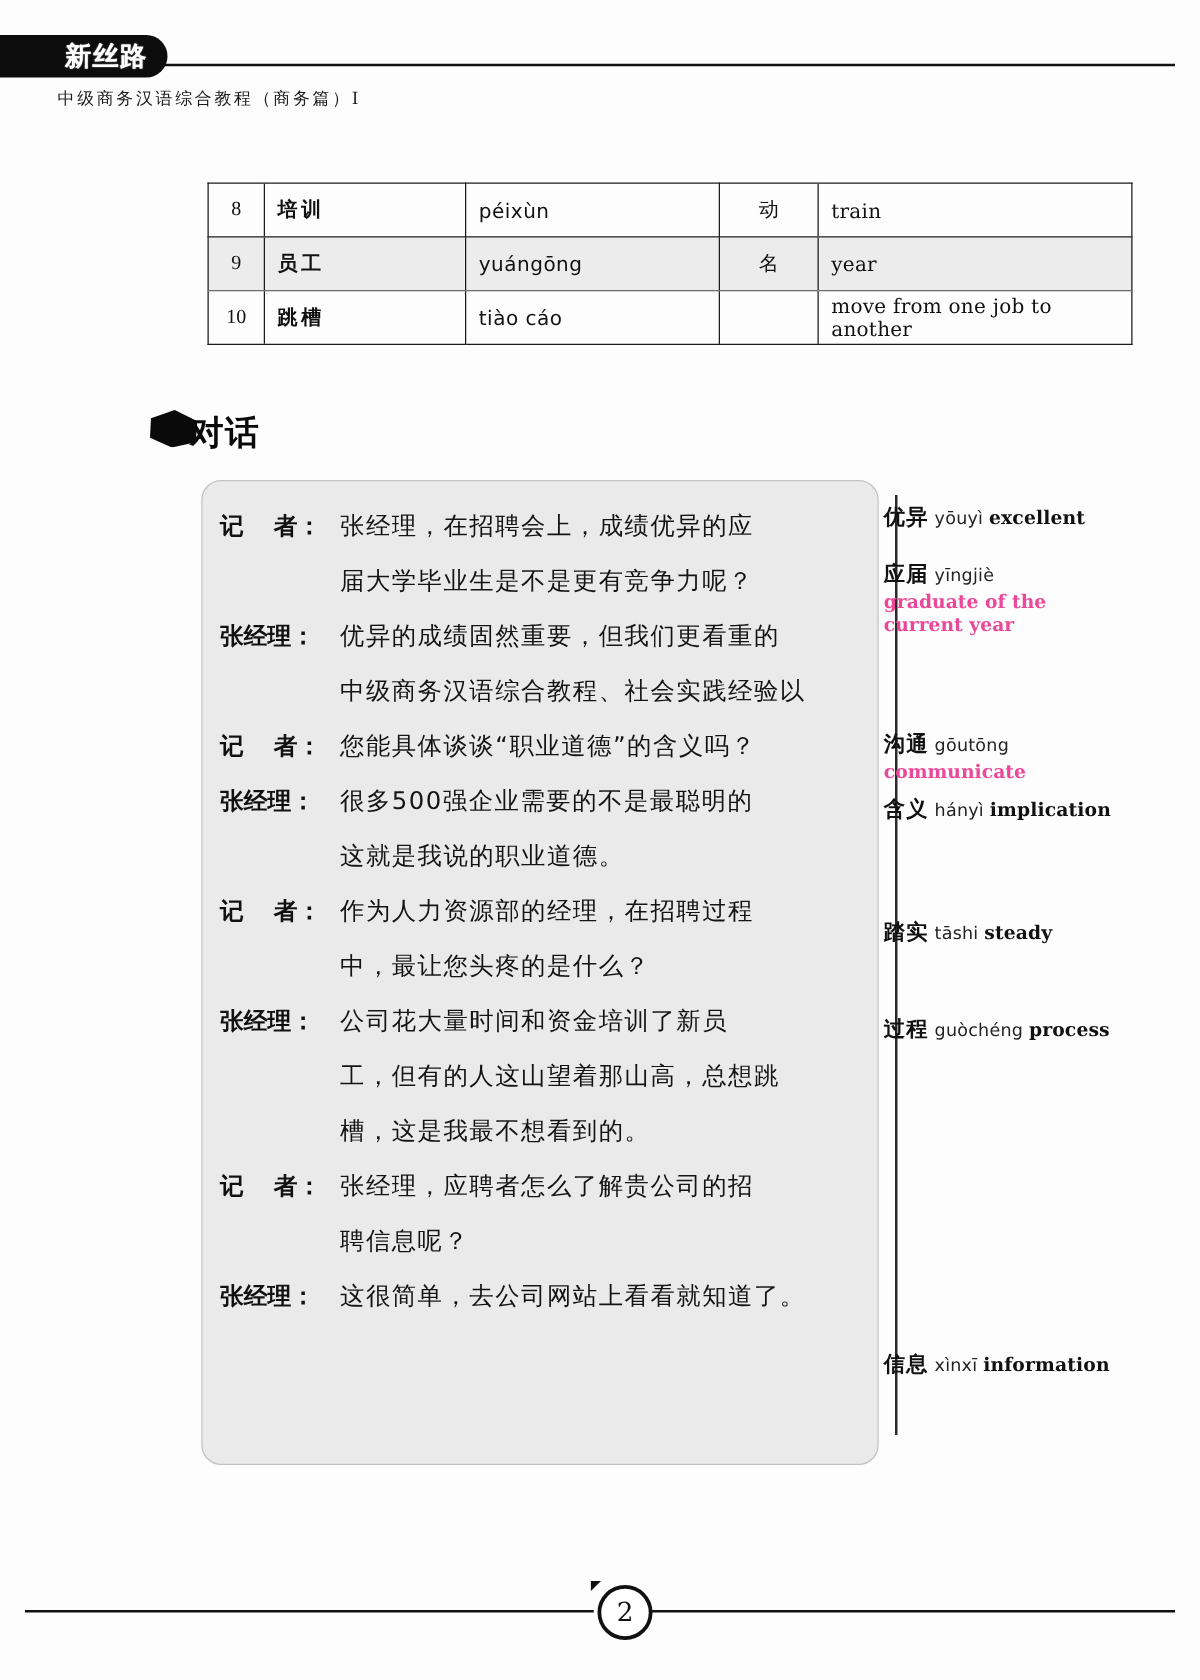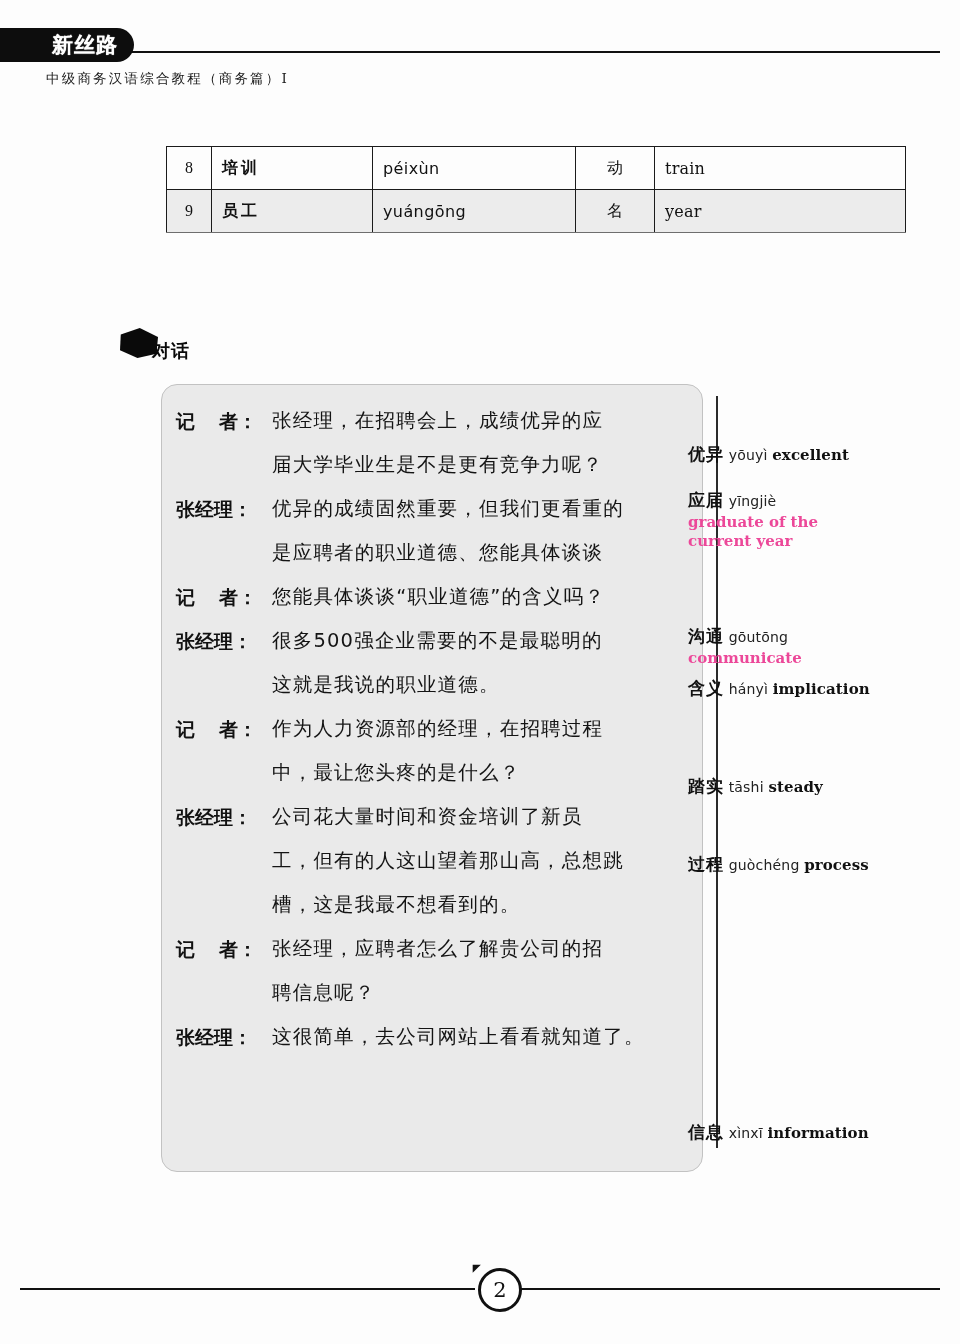--- a/index.html
+++ b/index.html
@@ -138,21 +138,21 @@
   .section-marker {
     width: 38px;
     height: 30px;
     background: #0a0a0a;
     clip-path: polygon(2% 22%, 52% 0%, 100% 30%, 96% 86%, 46% 100%, 0% 74%);
     margin-right: -6px;
     margin-bottom: 2px;
   }
   .section-title {
     font-family: "DejaVu Sans", sans-serif;
-    font-size: 18px;
+    font-size: 27px;
     font-weight: 600;
     line-height: 1;
     letter-spacing: 1px;
     color: #0a0a0a;
   }
 
   
   .dialogue-box {
     position: absolute;
     left: 161px;
@@ -206,23 +206,22 @@
   .gloss-rule {
     position: absolute;
     left: 716px;
     top: 396px;
     width: 1.5px;
     height: 752px;
     background: #2a2a2a;
   }
   .gloss {
     position: absolute;
-    left: 688px;
+    left: 707px;
     width: 190px;
-    margin-top: 41px;
   }
   .gloss .hz {
     font-family: "DejaVu Sans", sans-serif;
     font-size: 17px;
     font-weight: 600;
     letter-spacing: 1px;
     color: #111;
   }
   .gloss .py {
     font-family: "DejaVu Sans", sans-serif;
@@ -311,20 +310,27 @@
       <td class="col-pos">动</td>
       <td class="col-def">train</td>
     </tr>
     <tr class="shaded">
       <td class="col-num">9</td>
       <td class="col-word">员工</td>
       <td class="col-pinyin">yuángōng</td>
       <td class="col-pos">名</td>
       <td class="col-def">year</td>
     </tr>
+    <tr>
+      <td class="col-num">10</td>
+      <td class="col-word">跳槽</td>
+      <td class="col-pinyin">tiào cáo</td>
+      <td class="col-pos blank"></td>
+      <td class="col-def">move from one job to another</td>
+    </tr>
   </tbody>
 </table>
 
 <div class="section-head">
   <span class="section-marker"></span>
   <span class="section-title">对话</span>
 </div>
 
 <div class="dialogue-box" id="dialogue-panel">
     <div class="dlg-line">
@@ -334,21 +340,21 @@
         </span>：</div>
       <div class="dlg-text">
         <span class="cont">张经理，在招聘会上，成绩优异的应</span>
         <span class="cont">届大学毕业生是不是更有竞争力呢？</span>
       </div>
     </div>
     <div class="dlg-line">
       <div class="dlg-speaker">张经理：</div>
       <div class="dlg-text">
         <span class="cont">优异的成绩固然重要，但我们更看重的</span>
-        <span class="cont">是应聘者的职业道德、您能具体谈谈</span>
+        <span class="cont">中级商务汉语综合教程、社会实践经验以</span>
       </div>
     </div>
     <div class="dlg-line">
       <div class="dlg-speaker spk-pad"><span class="sp-wide">
           <span>记</span>
           <span>者</span>
         </span>：</div>
       <div class="dlg-text">
         <span class="cont">您能具体谈谈“职业道德”的含义吗？</span>
       </div>

